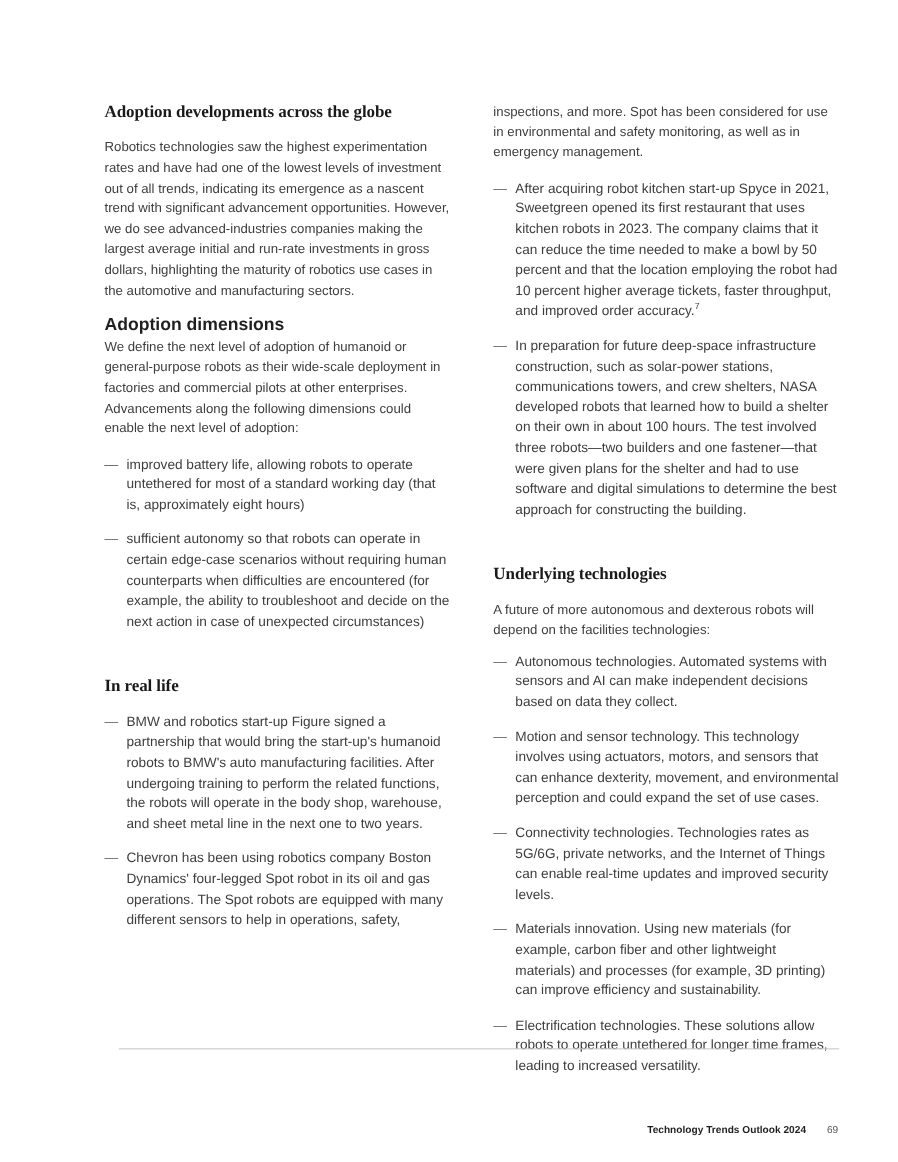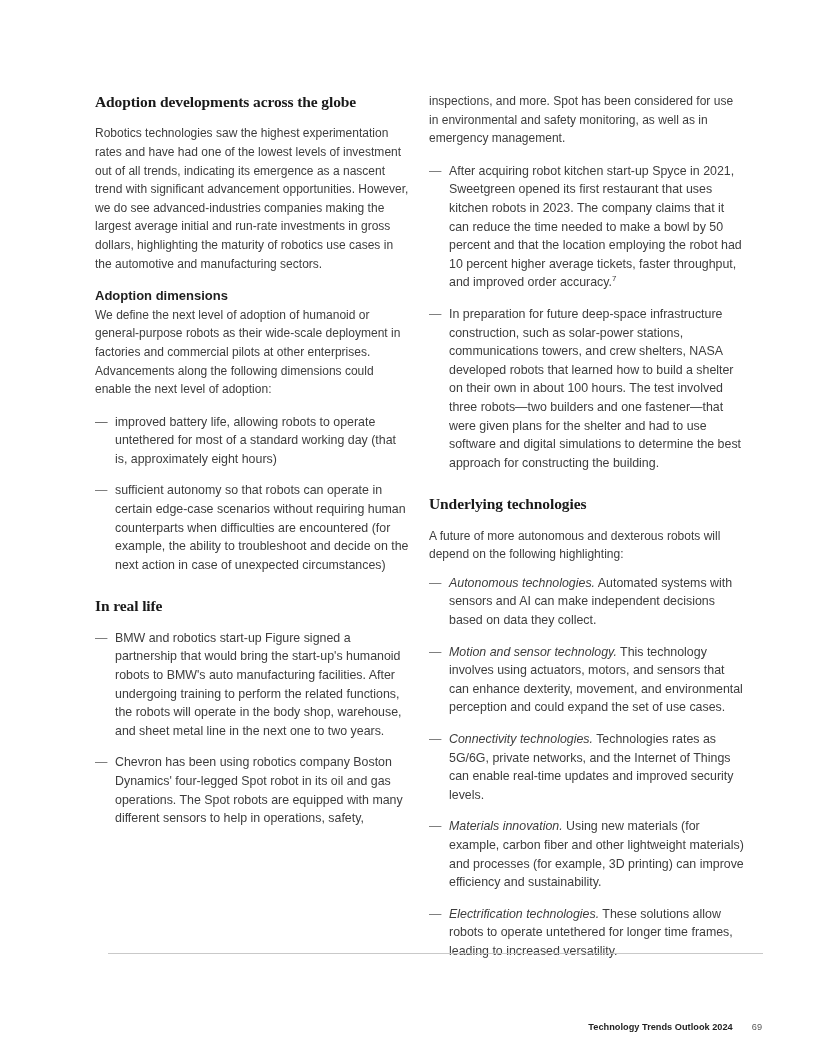--- a/index.html
+++ b/index.html
@@ -15,50 +15,50 @@
     overflow: hidden;
     font-family: "Liberation Sans", sans-serif;
     -webkit-font-smoothing: antialiased;
   }
   .columns {
     position: absolute;
     left: 95px;
     top: 92px;
     width: 668px;
     display: flex;
-    gap: 19px;
+    gap: 39px;
   }
   .col {
     width: 315px;
   }
 
   h2.heading {
     font-family: "Liberation Serif", serif;
     font-weight: bold;
     font-size: 15.5px;
     line-height: 1.25;
     color: #1a1a1a;
     margin: 0 0 13px 0;
     letter-spacing: -0.1px;
   }
   h2.heading.mid {
-    margin-top: 22px;
+    margin-top: 40px;
   }
   p.body {
     font-size: 12px;
     line-height: 18.6px;
     color: #3d3d3d;
     margin: 0 0 14px 0;
     letter-spacing: 0.01px;
   }
   p.body.tight {
     margin-bottom: 10px;
   }
   .subhead {
-    font-size: 13px;
+    font-size: 16px;
     line-height: 18.6px;
     font-weight: bold;
     color: #1f1f1f;
     margin: 0;
   }
   ul.dashlist {
     list-style: none;
     margin: 0 0 14px 0;
     padding: 0;
   }
@@ -75,21 +75,20 @@
   }
   ul.dashlist li .dash {
     position: absolute;
     left: 0;
     top: 0;
     color: #6e6e6e;
     font-size: 12.4px;
     line-height: 18.6px;
   }
   .lead-in {
-    font-style: italic;
   }
   sup.fn {
     font-size: 8px;
     vertical-align: super;
     line-height: 0;
   }
 
   .footnote-area {
     position: absolute;
     left: 108px;
@@ -196,21 +195,21 @@
           <span>After acquiring robot kitchen start-up Spyce in 2021, Sweetgreen opened its first restaurant that uses kitchen robots in 2023. The company claims that it can reduce the time needed to make a bowl by 50 percent and that the location employing the robot had 10 percent higher average tickets, faster throughput, and improved order accuracy.</span><sup class="fn">7</sup>
         </li>
         <li>
           <span class="dash">—</span>
           <span>In preparation for future deep-space infrastructure construction, such as solar-power stations, communications towers, and crew shelters, NASA developed robots that learned how to build a shelter on their own in about 100 hours. The test involved three robots—two builders and one fastener—that were given plans for the shelter and had to use software and digital simulations to determine the best approach for constructing the building.</span>
         </li>
       </ul>
 
       <h2 class="heading mid">Underlying technologies</h2>
 
-      <p class="body tight">A future of more autonomous and dexterous robots will depend on the following highlighting:</p>
+      <p class="body tight">A future of more autonomous and dexterous robots will depend on the facilities technologies:</p>
 
       <ul class="dashlist">
         <li>
           <span class="dash">—</span>
           <span class="lead-in">Autonomous technologies.</span><span> Automated systems with sensors and AI can make independent decisions based on data they collect.</span>
         </li>
         <li>
           <span class="dash">—</span>
           <span class="lead-in">Motion and sensor technology.</span><span> This technology involves using actuators, motors, and sensors that can enhance dexterity, movement, and environmental perception and could expand the set of use cases.</span>
         </li>

